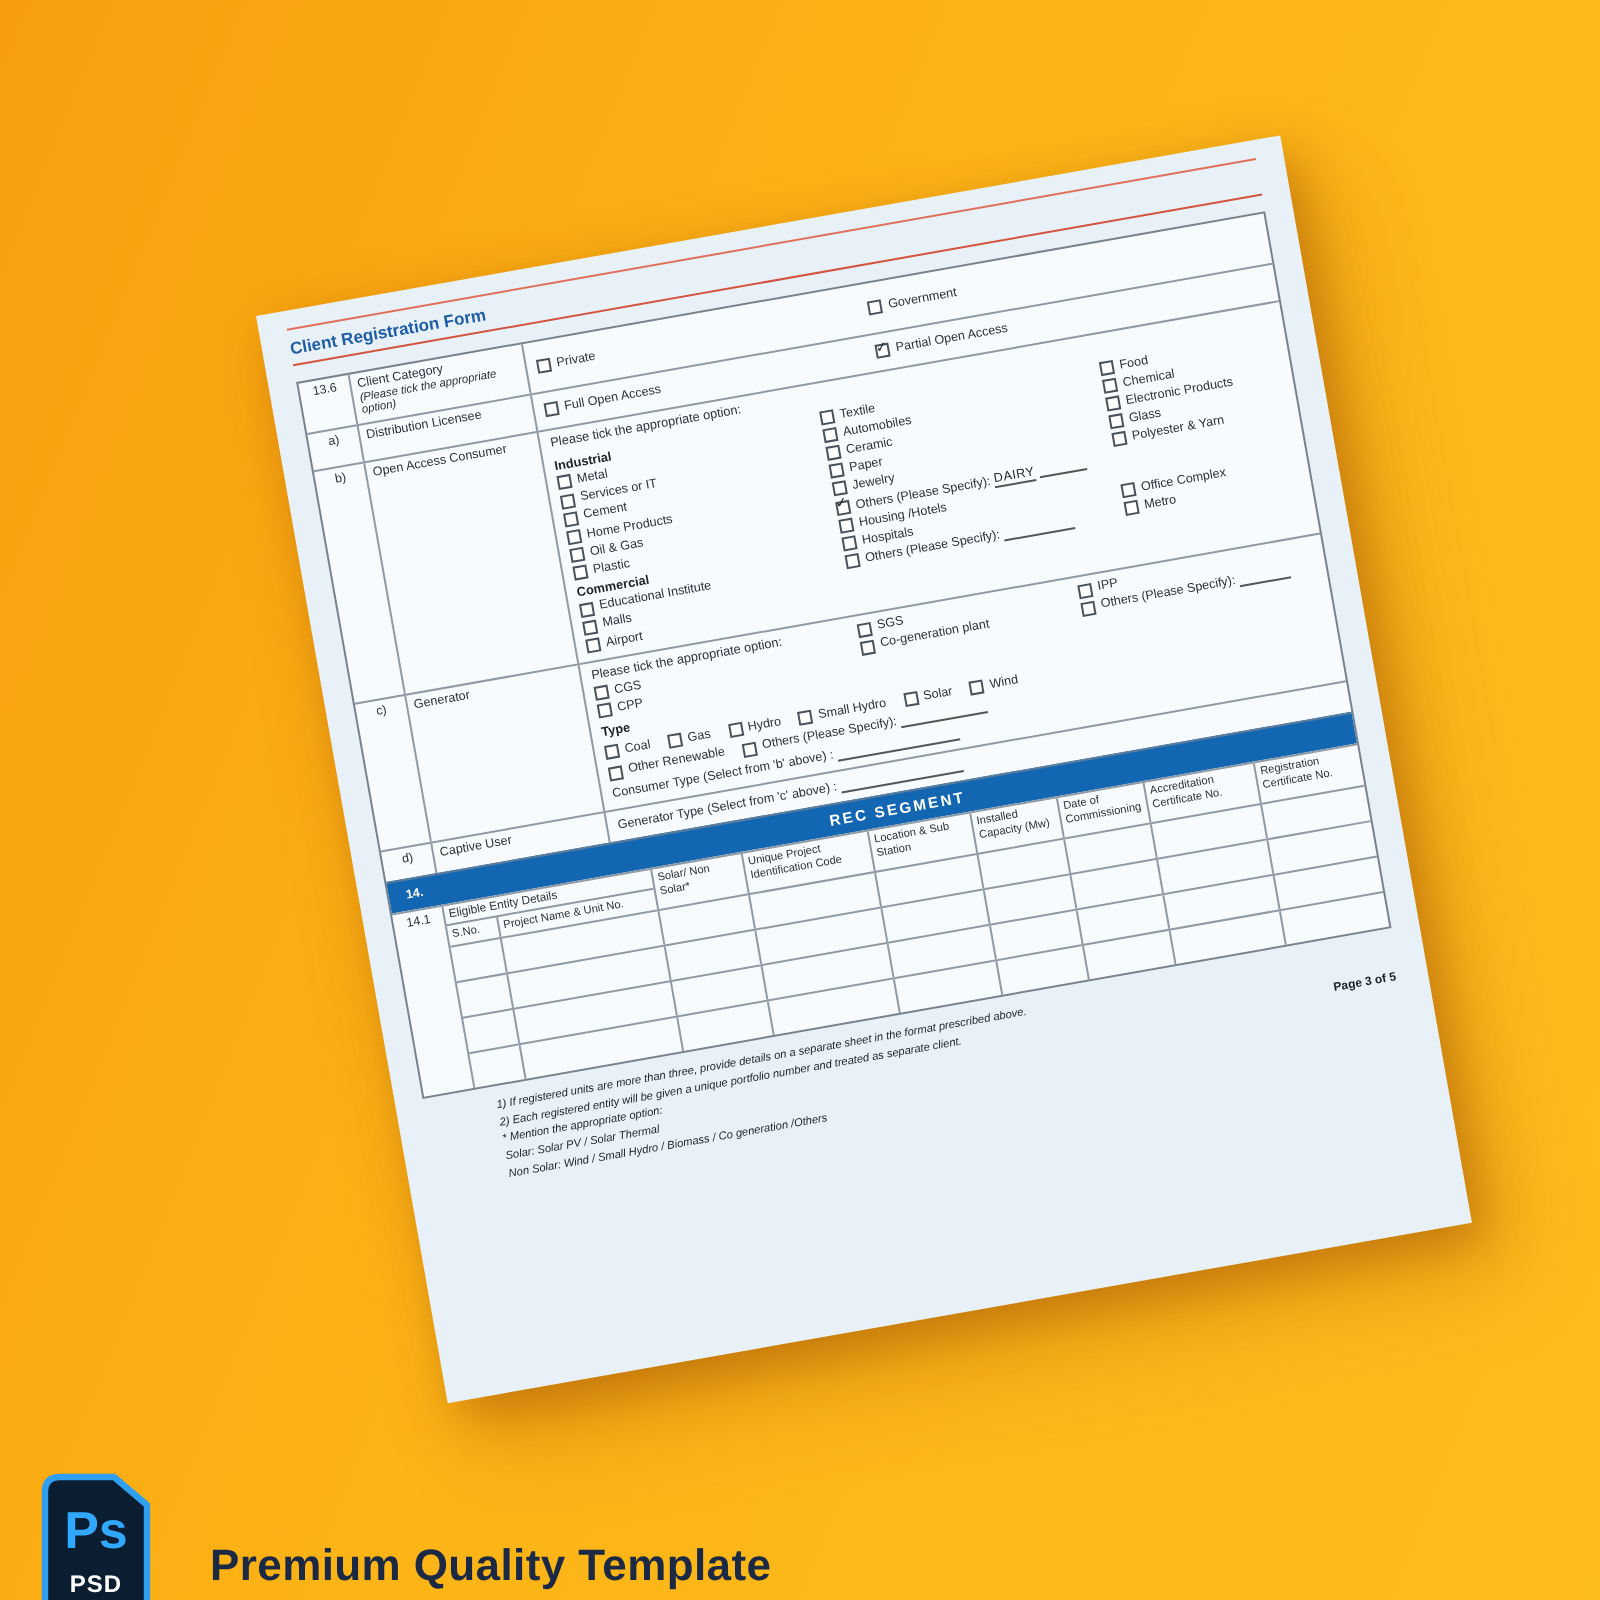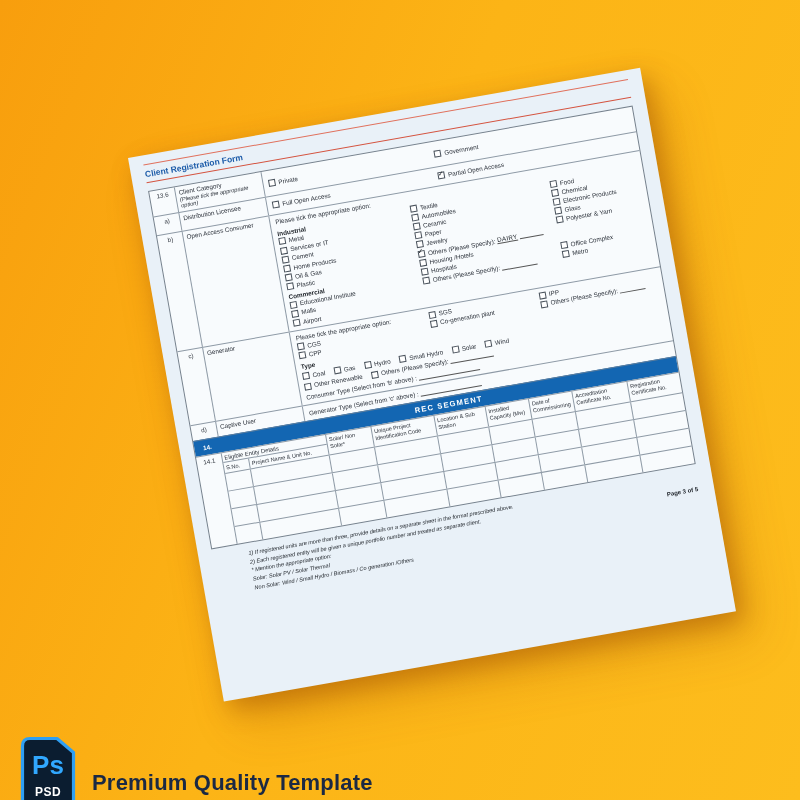--- a/index.html
+++ b/index.html
@@ -87,21 +87,21 @@
   .ecell.ec6{flex:0 0 44px}.ecell.ec7{flex:0 0 56px}.ecell.ec8{flex:1;border-right:none}
 
   .footer{display:flex;margin-top:6px}
   .notes{flex:1;margin-left:36px}
   .note{font-size:5.6px;font-style:italic;color:#1c2127;line-height:1.55}
   .pageno{font-size:6px;font-weight:bold;color:#1c2127;margin-top:16px;margin-right:2px;white-space:nowrap}
 
   
   .branding{position:absolute;left:20px;top:736px;display:flex;align-items:center}
   .psd-svg{width:56px;height:74px;display:block}
-  .brand-text{margin-left:16px;margin-top:20px}
+  .brand-text{margin-left:29px;margin-top:20px}
   .brand-l1,.brand-l2{font-size:22px;font-weight:800;color:#1b2944;line-height:1.3;letter-spacing:.2px}
 </style>
 </head>
 <body>
 
 <div class="page">
   <div class="top-rule"></div>
   <div class="doc-title">Client Registration Form</div>
   <div class="title-rule"></div>
 

